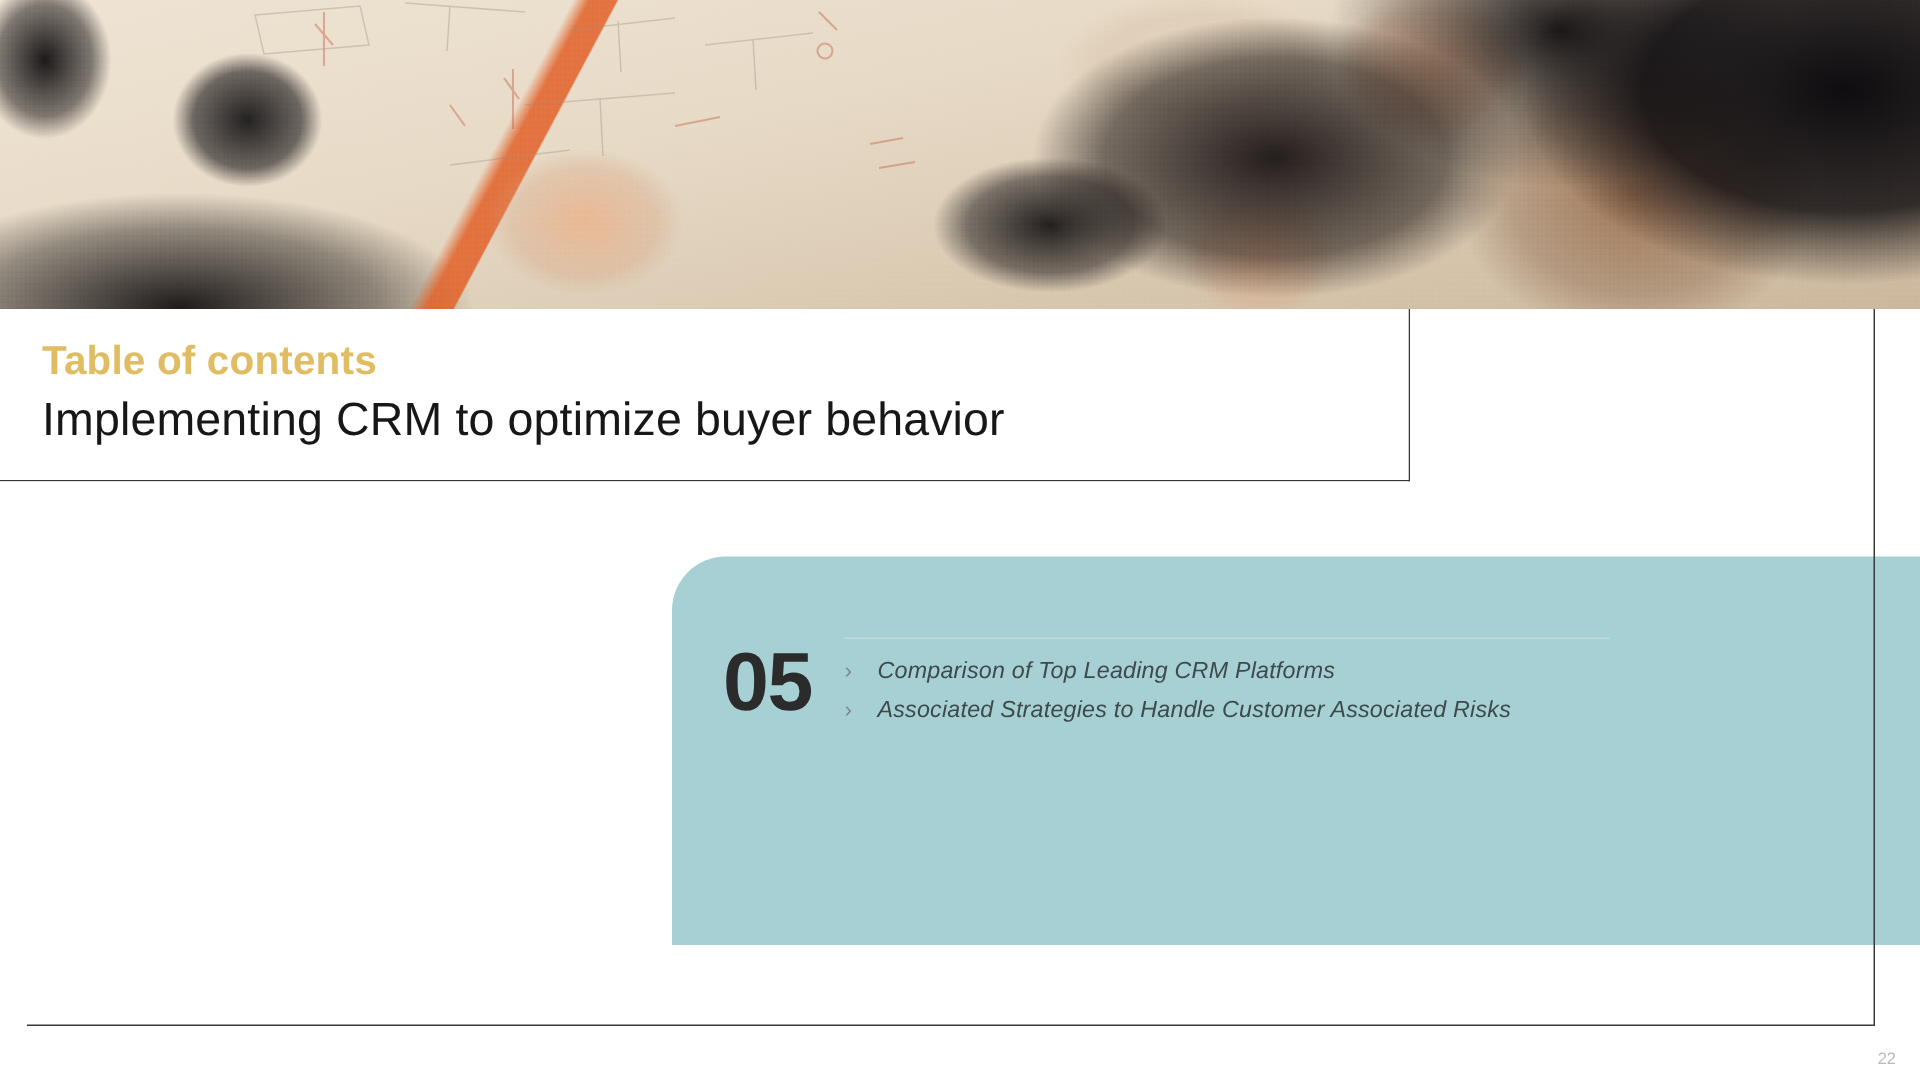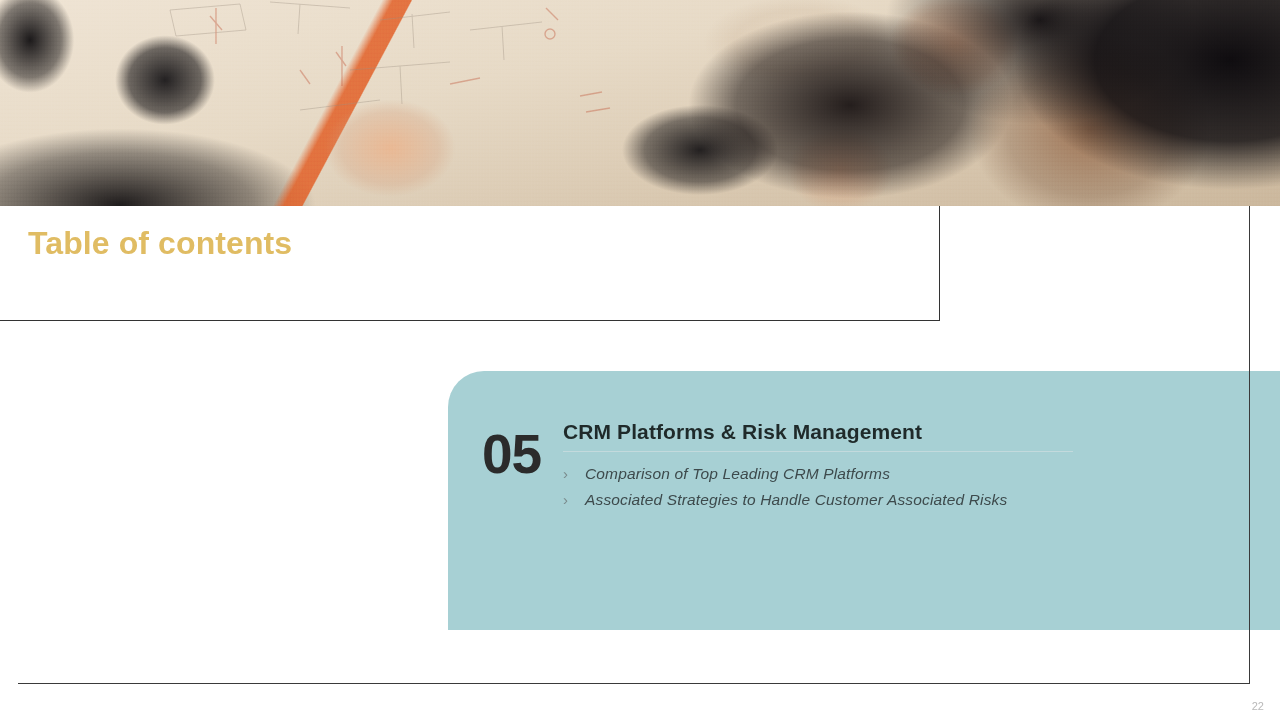--- a/index.html
+++ b/index.html
@@ -85,21 +85,21 @@
     border-left: none;
     border-bottom-right-radius: 0;
     border-bottom-left-radius: 26px;
     box-sizing: border-box;
     z-index: 5;
   }
   .toc-kicker {
     position: absolute;
     left: 58px;
     top: 19px;
-    font-size: 32px;
+    font-size: 27px;
     font-weight: bold;
     color: #E0BC63;
     letter-spacing: 0.1px;
     white-space: nowrap;
   }
   .toc-title {
     position: absolute;
     left: 58px;
     top: 56px;
     font-size: 31px;
@@ -242,30 +242,30 @@
       <path d="M430 96 L452 92"></path>
       <path d="M436 112 L460 108"></path>
       <path d="M150 70 L160 84"></path>
     </g>
   </svg>
   <div class="hero-grain"></div>
 </div>
 
 <div class="title-card">
   <div class="toc-kicker">Table of contents</div>
+  <div class="toc-title">Implementing CRM to optimize buyer behavior</div>
 </div>
 
 <div class="frame-vline"></div>
 <div class="frame-hline"></div>
 
 <div class="content-card">
   <div class="card-inner">
     <div class="section-number">05</div>
     <div class="section-body">
-      <div class="section-heading">CRM Platforms &amp; Risk Management</div>
       <div class="section-divider"></div>
       <ul class="bullet-list">
         <li class="bullet-item">
           <span class="bullet-chevron">›</span>
           <span class="bullet-text">Comparison of Top Leading CRM Platforms</span>
         </li>
         <li class="bullet-item">
           <span class="bullet-chevron">›</span>
           <span class="bullet-text">Associated Strategies to Handle Customer Associated Risks</span>
         </li>

